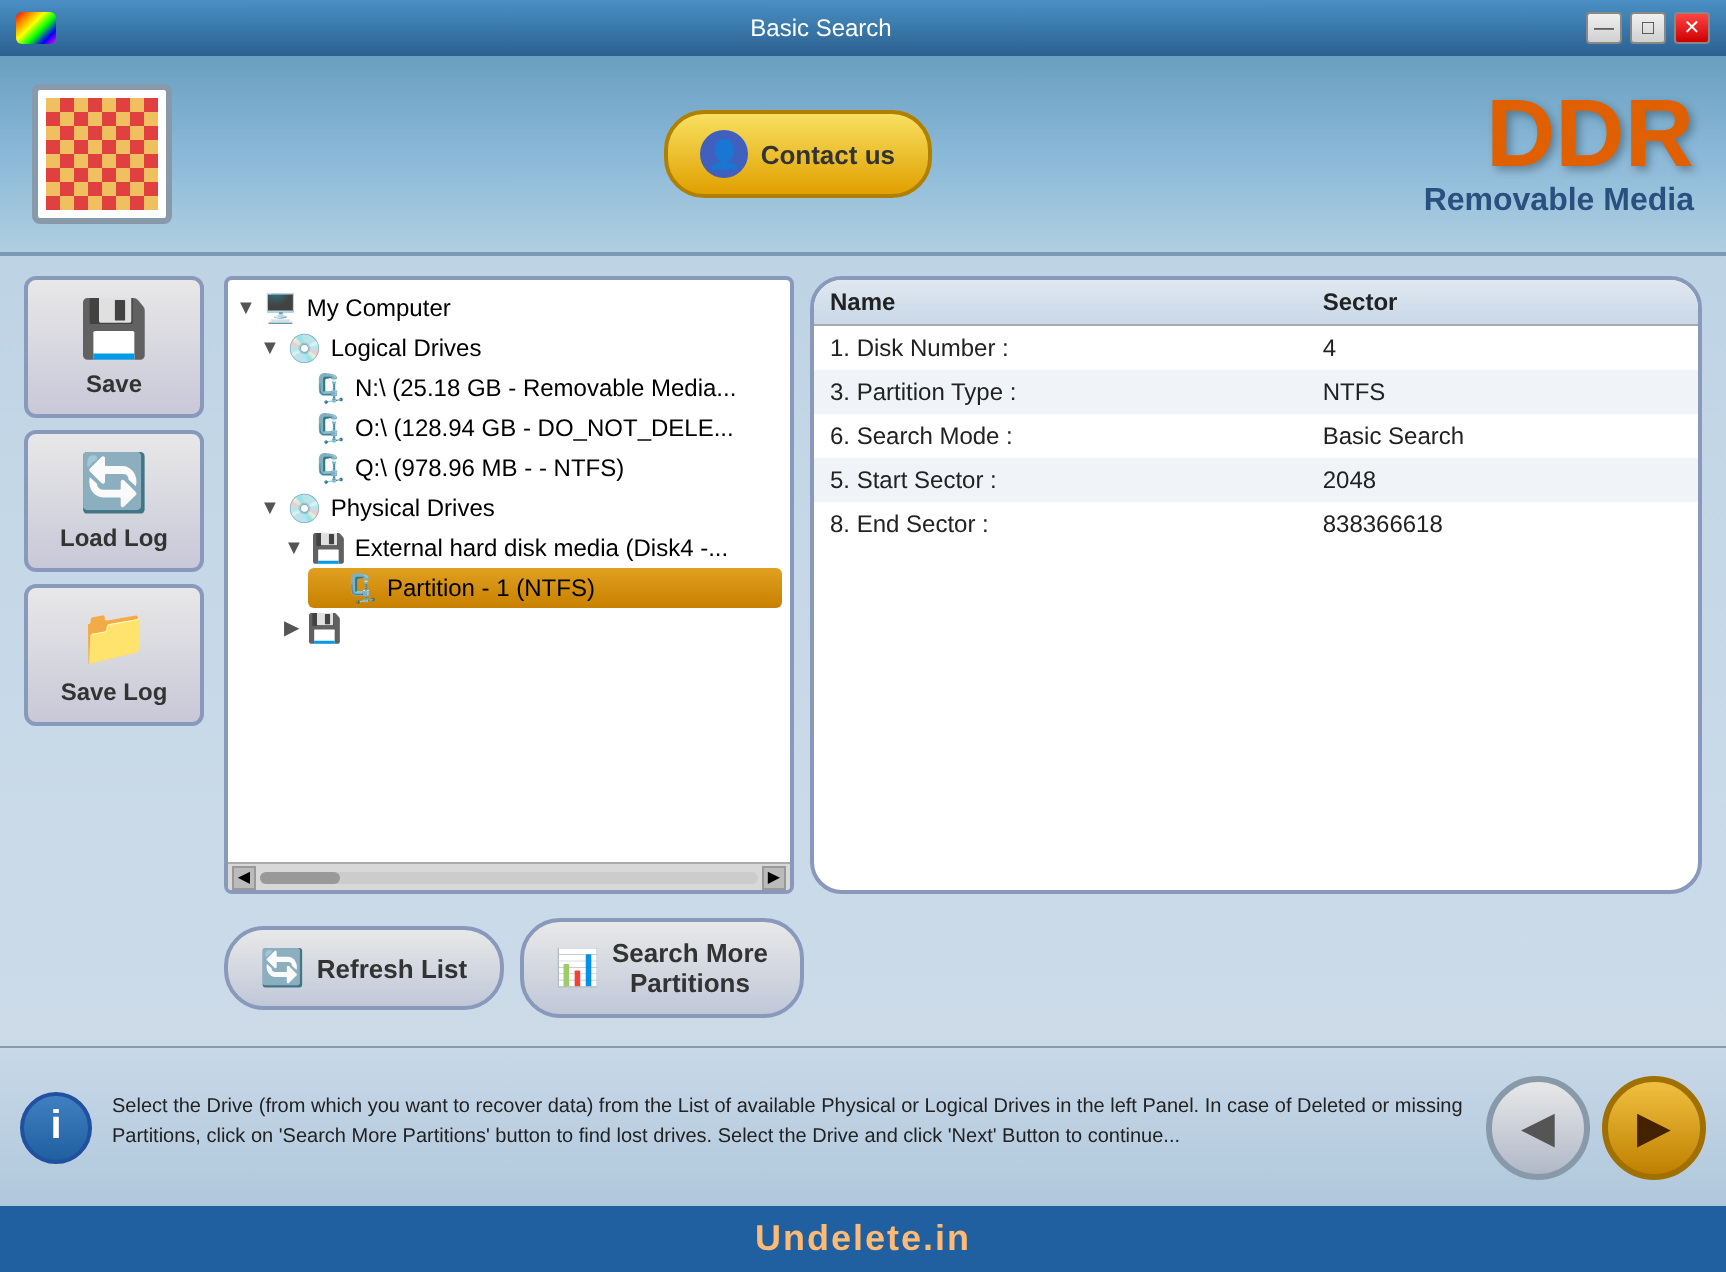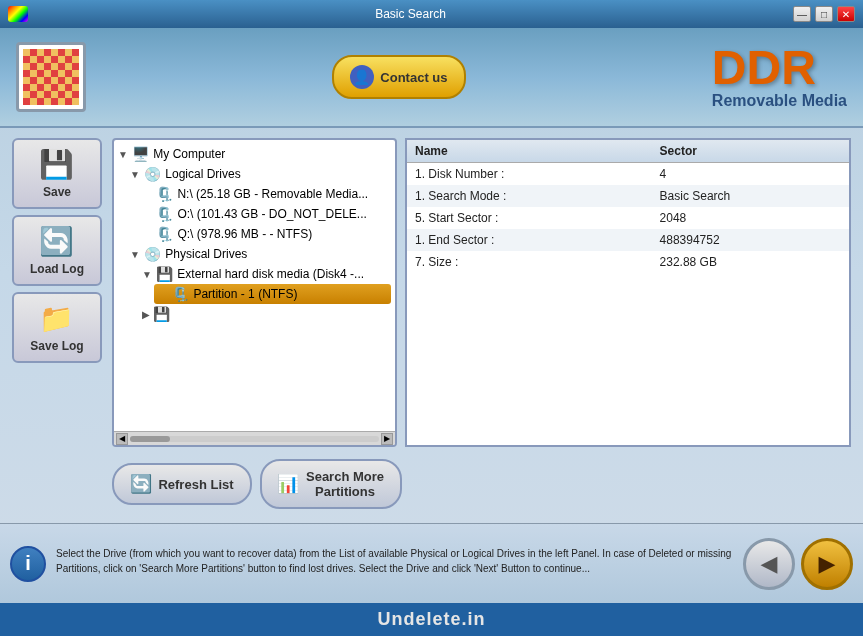--- a/index.html
+++ b/index.html
@@ -56,20 +56,21 @@
       background: linear-gradient(to bottom, #f8e060, #e0a000);
       border: 2px solid #b08000; border-radius: 20px;
       padding: 8px 16px; cursor: pointer; display: flex; align-items: center; gap: 6px;
       font-size: 13px; font-weight: bold; color: #333;
     }
     .contact-icon {
       width: 24px; height: 24px; background: #4060c0; border-radius: 50%;
       display: flex; align-items: center; justify-content: center; color: white; font-size: 14px;
     }
     .brand-text {
+      text-align: right;
     }
     .brand-ddr {
       font-size: 48px; font-weight: bold; color: #e06000;
       text-shadow: 2px 2px 4px rgba(0,0,0,0.3);
       line-height: 1;
     }
     .brand-sub { color: #2a5080; font-size: 16px; font-weight: bold; }
 
     
     .content-area {
@@ -124,21 +125,21 @@
       height: 14px; background: #d8d8d8; border-top: 1px solid #aaa;
       display: flex; align-items: center; padding: 0 2px; gap: 2px;
     }
     .scroll-arrow { width: 12px; height: 12px; background: #bbb; border: 1px solid #999;
       display: flex; align-items: center; justify-content: center; font-size: 8px; cursor: pointer; }
     .scroll-track { flex: 1; height: 6px; background: #ccc; border-radius: 3px; }
     .scroll-thumb { width: 40px; height: 6px; background: #999; border-radius: 3px; }
 
     
     .info-table-panel {
-      flex: 1; background: white; border: 2px solid #8899bb; border-radius: 0;
+      flex: 1; background: white; border: 2px solid #8899bb; border-radius: 16px;
       overflow: hidden; display: flex; flex-direction: column; justify-content: center;
     }
     table.info-table {
       width: 100%; border-collapse: collapse; font-size: 12px;
     }
     table.info-table thead th {
       background: linear-gradient(to bottom, #e0e8f0, #c8d8e8);
       border-bottom: 1px solid #aaa; padding: 4px 8px; text-align: left;
       font-weight: bold; color: #222;
     }
@@ -190,21 +191,21 @@
     .nav-btn.next {
       background: linear-gradient(to bottom, #f0c040, #c08000);
       color: #442200;
       border-color: #a07000;
     }
 
     
     .footer {
       background: #2060a0;
       text-align: center; padding: 6px;
-      font-size: 18px; font-weight: bold; color: #e5e5e5;
+      font-size: 18px; font-weight: bold; color: #fdba74;
       letter-spacing: 1px;
     }
 
     
     .tree-panel::-webkit-scrollbar { width: 8px; }
     .tree-panel::-webkit-scrollbar-thumb { background: #999; border-radius: 4px; }
   </style>
 </head>
 <body>
 
@@ -271,21 +272,21 @@
 
             <div class="tree-item tree-indent-2">
               <span style="width:10px;display:inline-block;"></span>
               <span class="tree-icon">🗜️</span>
               <span>N:\ (25.18 GB - Removable Media...</span>
             </div>
 
             <div class="tree-item tree-indent-2">
               <span style="width:10px;display:inline-block;"></span>
               <span class="tree-icon">🗜️</span>
-              <span>O:\ (101.43 GB - DO_NOT_DELE...</span>
+              <span>O:\ (128.94 GB - DO_NOT_DELE...</span>
             </div>
 
             <div class="tree-item tree-indent-2">
               <span style="width:10px;display:inline-block;"></span>
               <span class="tree-icon">🗜️</span>
               <span>Q:\ (978.96 MB -  - NTFS)</span>
             </div>
 
             <div class="tree-item tree-indent-1">
               <span class="expand-icon">▼</span>
@@ -329,34 +330,34 @@
                   <th>Name</th>
                   <th>Sector</th>
                 </tr>
               </thead>
               <tbody id="info-table-body">
               <tr>
                     <td>1. Disk Number :</td>
                     <td>4</td>
                   </tr>
                   <tr>
-                    <td>1. Search Mode :</td>
+                    <td>3. Partition Type :</td>
+                    <td>NTFS</td>
+                  </tr>
+                  <tr>
+                    <td>6. Search Mode :</td>
                     <td>Basic Search</td>
                   </tr>
                   <tr>
                     <td>5. Start Sector :</td>
                     <td>2048</td>
                   </tr>
                   <tr>
-                    <td>1. End Sector :</td>
-                    <td>488394752</td>
-                  </tr>
-                  <tr>
-                    <td>7. Size :</td>
-                    <td>232.88 GB</td>
+                    <td>8. End Sector :</td>
+                    <td>838366618</td>
                   </tr>
                 </tbody>
             </table>
           </div>
         </div>
 
       </div>
 
       <div class="bottom-buttons">
         <button class="action-btn">

